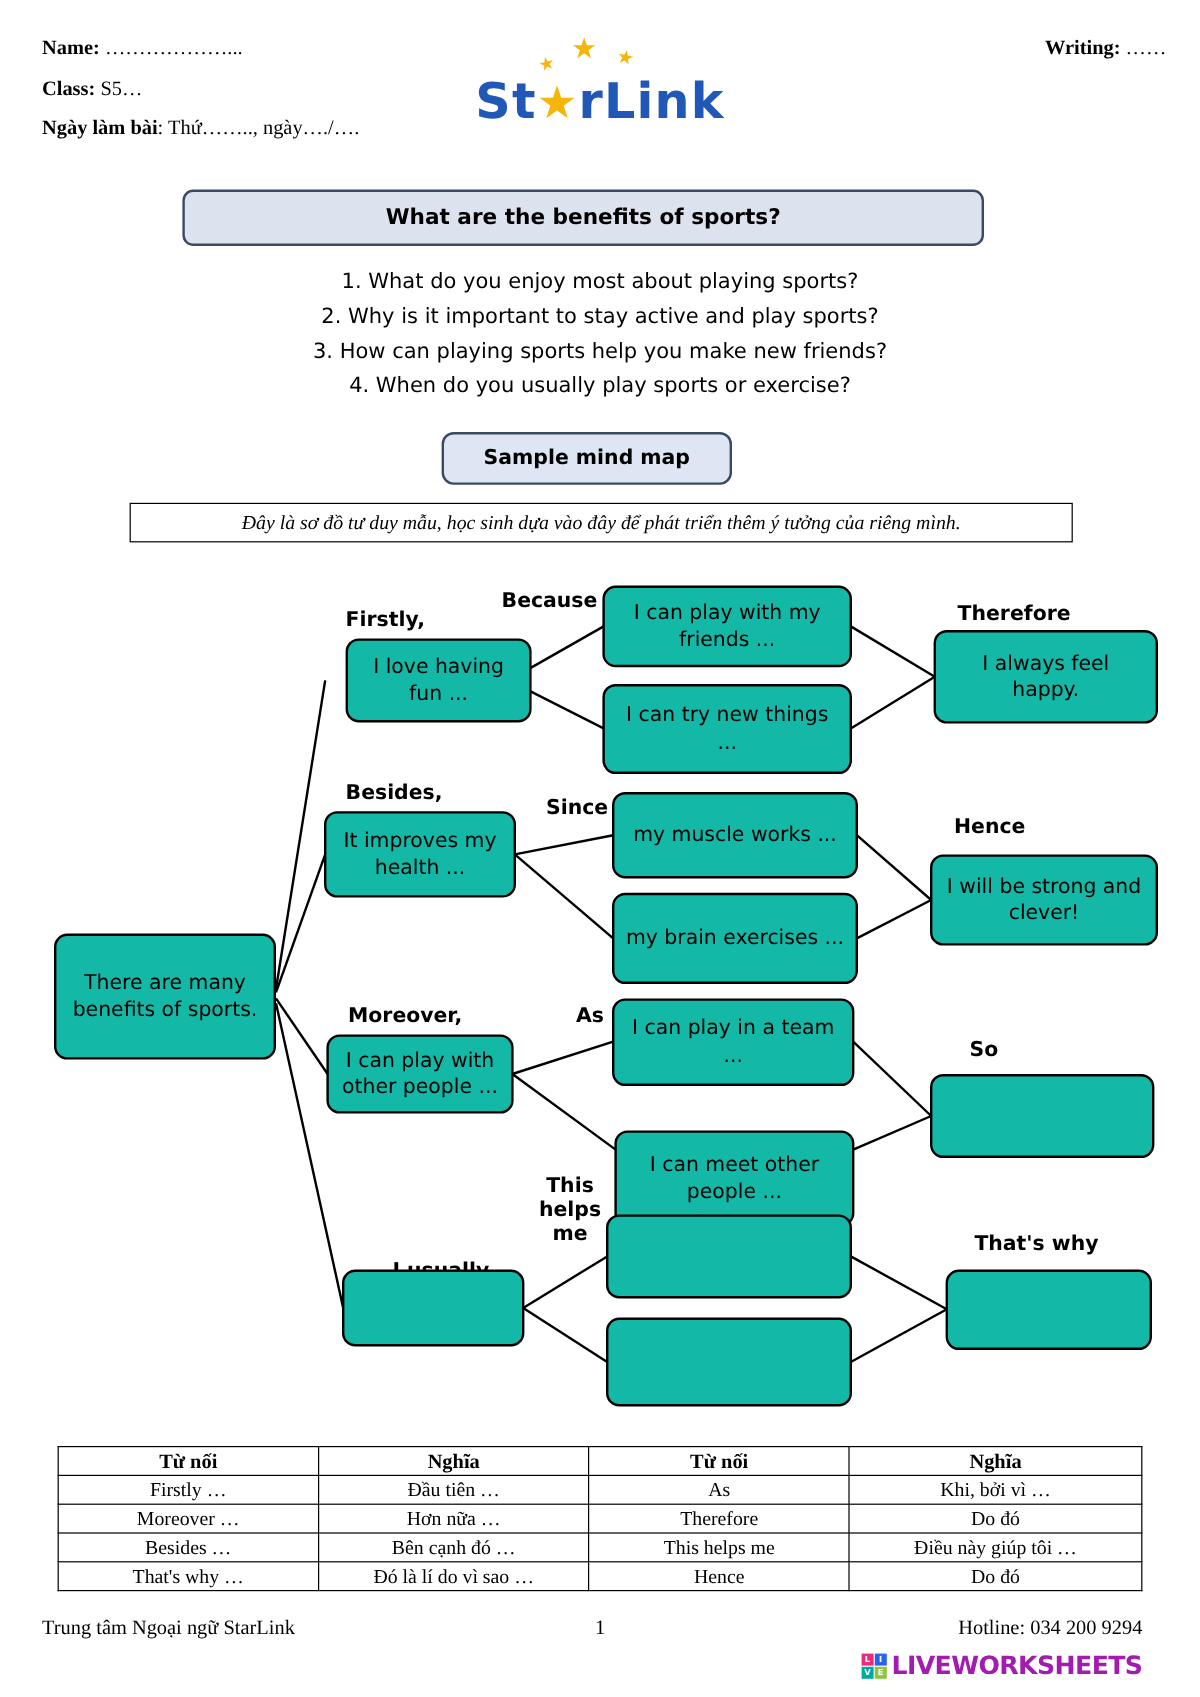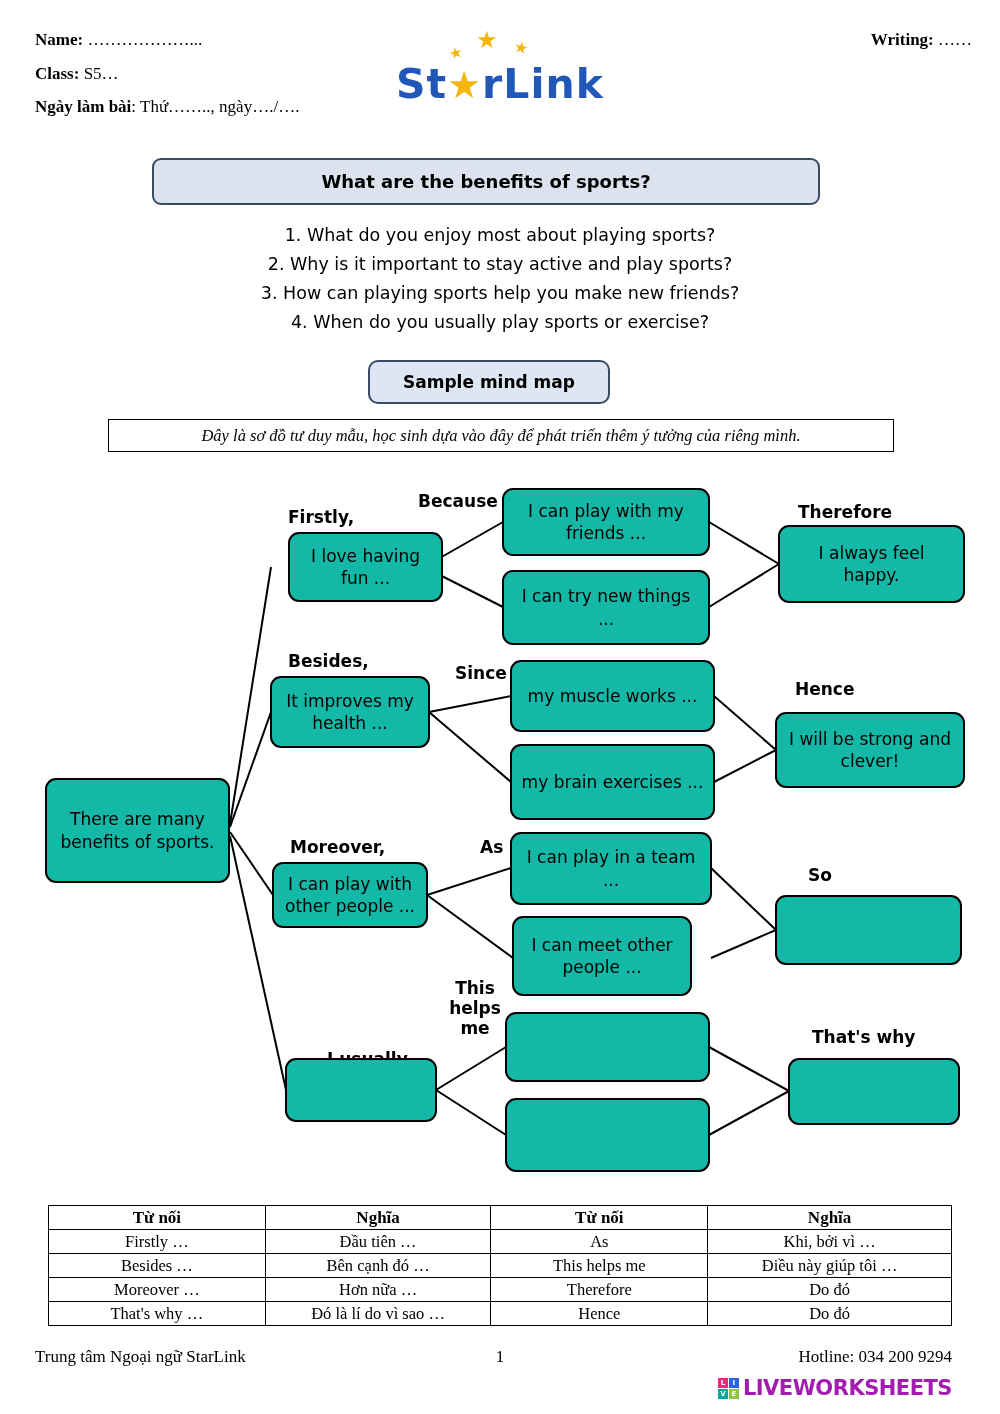--- a/index.html
+++ b/index.html
@@ -167,21 +167,21 @@
     <div class="mlabel" style="left:455px; top:183px;">Since</div>
     <div class="mbox" style="left:510px; top:180px; width:205px; height:72px;">my muscle works ...</div>
     <div class="mbox" style="left:510px; top:264px; width:205px; height:76px;">my brain exercises ...</div>
     <div class="mlabel" style="left:795px; top:199px;">Hence</div>
     <div class="mbox" style="left:775px; top:232px; width:190px; height:76px;">I will be strong and clever!</div>
 
     <div class="mlabel" style="left:290px; top:357px;">Moreover,</div>
     <div class="mbox" style="left:272px; top:382px; width:156px; height:66px;">I can play with other people ...</div>
     <div class="mlabel" style="left:480px; top:357px;">As</div>
     <div class="mbox" style="left:510px; top:352px; width:202px; height:73px;">I can play in a team ...</div>
-    <div class="mbox" style="left:512px; top:436px; width:180px; height:80px;">I can meet other people ...</div>
+    <div class="mbox" style="left:512px; top:462px; width:200px; height:80px;">I can meet other people ...</div>
     <div class="mlabel" style="left:808px; top:385px;">So</div>
     <div class="mbox" style="left:775px; top:415px; width:187px; height:70px;"></div>
 
     <div class="mlabel" style="left:303px; top:569px;margin-left:24px;">I usually ...</div>
     <div class="mbox" style="left:285px; top:578px; width:152px; height:64px;"></div>
     <div class="mlabel" style="left:446px; top:498px; width:58px;">This helps me</div>
     <div class="mbox" style="left:505px; top:532px; width:205px; height:70px;"></div>
     <div class="mbox" style="left:505px; top:618px; width:205px; height:74px;"></div>
     <div class="mlabel" style="left:812px; top:547px;">That's why</div>
     <div class="mbox" style="left:788px; top:578px; width:172px; height:67px;"></div>
@@ -201,30 +201,30 @@
       <th>Từ nối</th>
       <th>Nghĩa</th>
     </tr>
     <tr>
       <td>Firstly …</td>
       <td>Đầu tiên …</td>
       <td>As</td>
       <td>Khi, bởi vì …</td>
     </tr>
     <tr>
+      <td>Moreover …</td>
+      <td>Hơn nữa …</td>
+      <td>Therefore</td>
+      <td>Do đó</td>
+    </tr>
+    <tr>
       <td>Besides …</td>
       <td>Bên cạnh đó …</td>
       <td>This helps me</td>
       <td>Điều này giúp tôi …</td>
-    </tr>
-    <tr>
-      <td>Moreover …</td>
-      <td>Hơn nữa …</td>
-      <td>Therefore</td>
-      <td>Do đó</td>
     </tr>
     <tr>
       <td>That's why …</td>
       <td>Đó là lí do vì sao …</td>
       <td>Hence</td>
       <td>Do đó</td>
     </tr>
   </tbody>
     </table>
 

